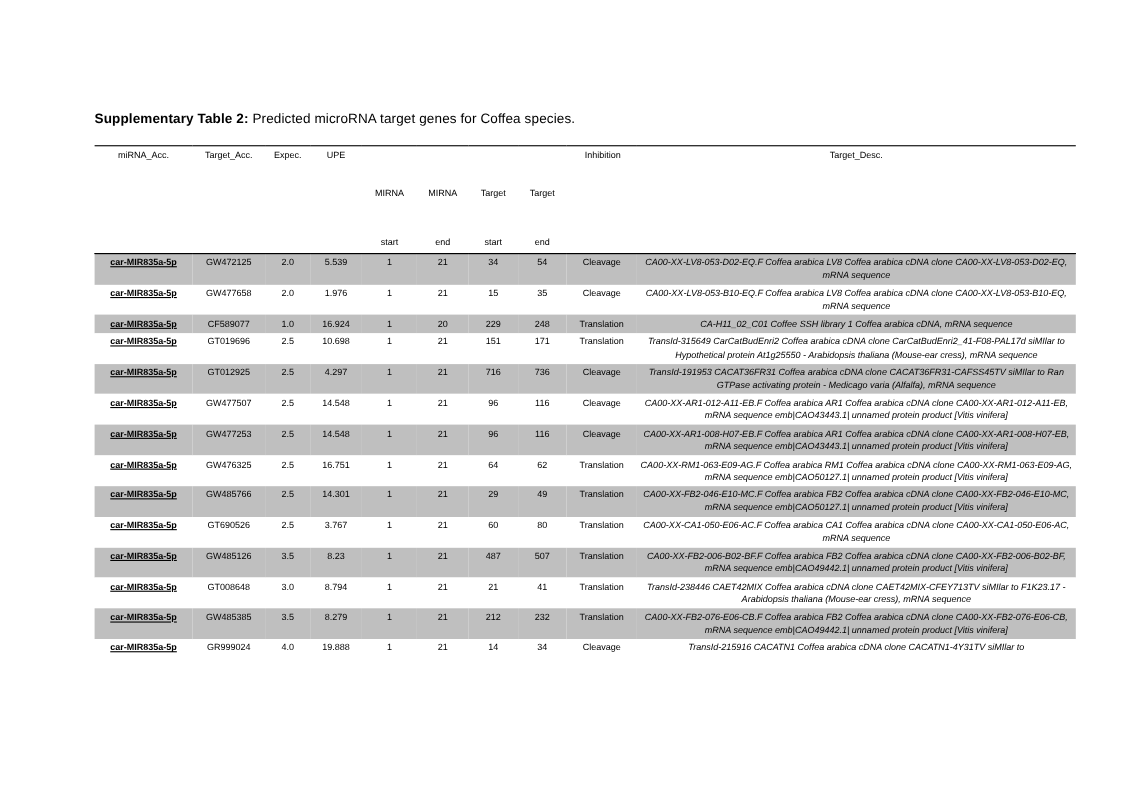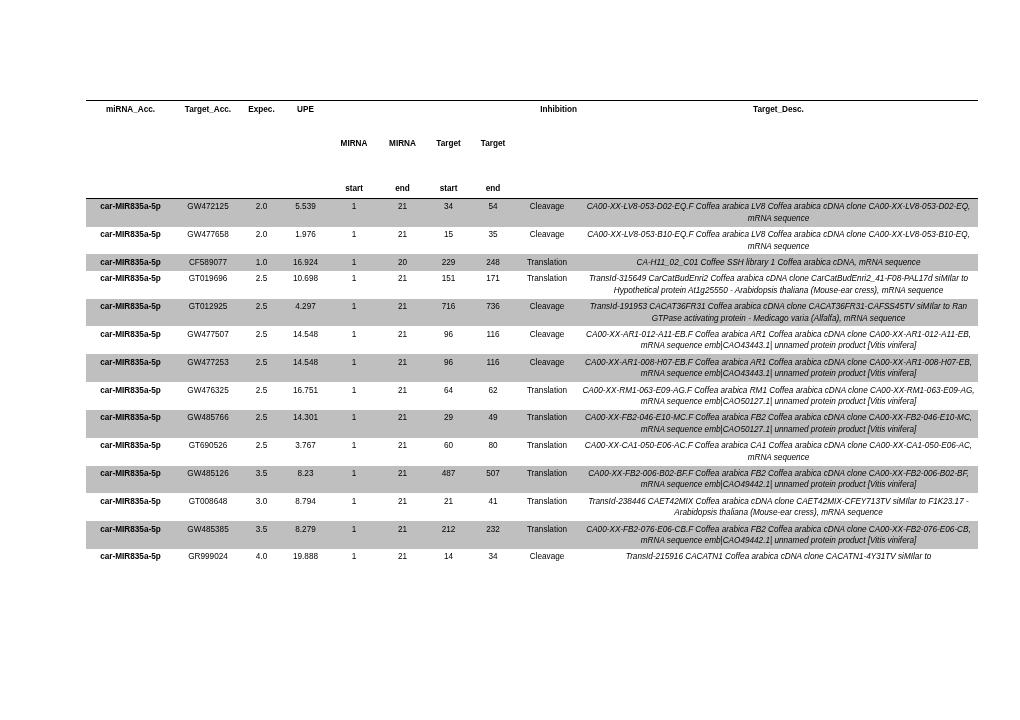--- a/index.html
+++ b/index.html
@@ -37,21 +37,21 @@
     font-weight: bold;
   }
   table.sup-table {
     border-collapse: collapse;
     table-layout: fixed;
     width: 892px;
     font-size: 8.2px;
     line-height: 11.4px;
   }
   table.sup-table thead th {
-    font-weight: bold;
+    font-weight: normal;
     font-size: 8.2px;
     padding: 3px 2px 3px 2px;
     vertical-align: top;
     text-align: center;
     background: #ffffff;
     border-top: 1.6px solid #000;
     border-bottom: 1.6px solid #000;
     height: 26px;
     box-sizing: border-box;
   }
@@ -64,20 +64,21 @@
   tbody tr.shaded td {
     background: #bfbfbf;
   }
   tbody tr.plain td {
     background: #ffffff;
   }
   td.c-mirna {
     font-weight: bold;
     text-align: center;
     white-space: nowrap;
+    text-decoration: underline;
   }
   td.c-desc {
     text-align: left;
     padding-left: 5px;
     padding-right: 4px;
     font-style: italic;
   }
   th.h-desc { text-align: center; }
   
   col.w-mirna   { width: 89px; }
@@ -100,20 +101,23 @@
     background: #ffffff;
   }
 </style>
 </head>
 <body>
 
 <div class="page">
 
   <div class="doc-body">
 
+    <div class="caption">
+      <span class="caption-strong">Supplementary Table 2:</span><span> Predicted microRNA target genes for Coffea species.</span>
+    </div>
 
     <table class="sup-table">
       <colgroup>
         <col class="w-mirna">
           <col class="w-target">
           <col class="w-expec">
           <col class="w-upe">
         <col class="w-mstart">
           <col class="w-mend">
           <col class="w-tstart">
@@ -136,21 +140,21 @@
             <span class="hdr-two-line">end</span>
           </th>
           <th>
             <span class="hdr-two-line">Target</span>
             <span class="hdr-two-line">start</span>
           </th>
           <th>
             <span class="hdr-two-line">Target</span>
             <span class="hdr-two-line">end</span>
           </th>
-          <th style="text-align:right;padding-left:4px;">Inhibition</th>
+          <th style="text-align:center;padding-left:4px;">Inhibition</th>
           <th class="h-desc">Target_Desc.</th>
         </tr>
       </thead>
       <tbody id="table-body">
           <tr class="shaded">
             <td class="c-mirna">car-MIR835a-5p</td>
             <td>GW472125</td>
             <td>2.0</td>
             <td>5.539</td>
             <td>1</td>

